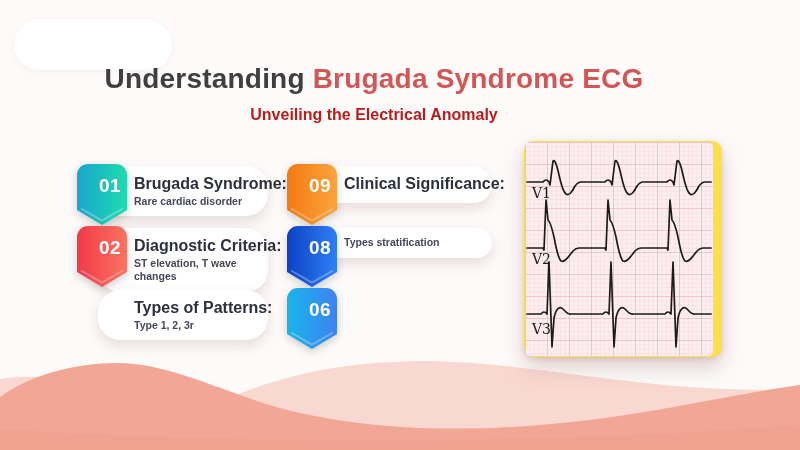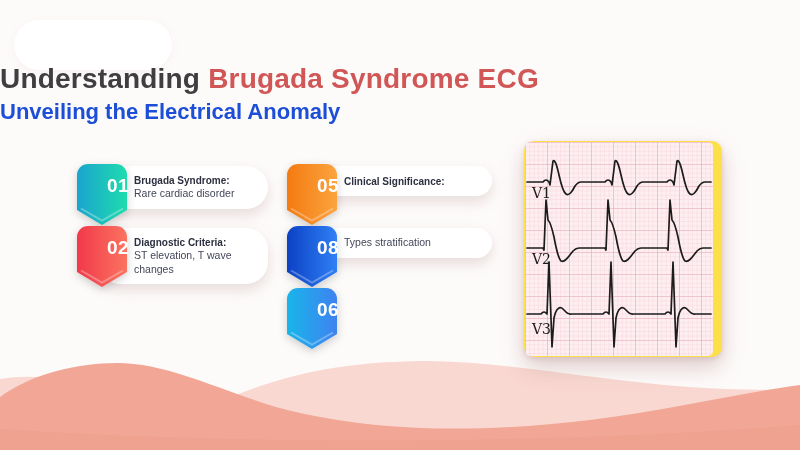--- a/index.html
+++ b/index.html
@@ -8,47 +8,47 @@
     background:#fdfbfa;
     font-family:"Liberation Sans", sans-serif;
   }
   
   .logo-blob{
     position:absolute;left:14px;top:20px;width:158px;height:50px;
     background:#ffffff;border-radius:26px;
     box-shadow:0 2px 10px rgba(205,180,180,0.15);
   }
   
-  .header{position:absolute;left:0;top:62px;width:748px;z-index:3;}
+  .header{position:absolute;left:0;top:62px;width:748px;text-align:center;z-index:3;}
   .title{font-size:28px;font-weight:700;color:#3f3e41;letter-spacing:.2px;line-height:1.2;}
   .title .hl{color:#d15757;}
-  .subtitle{font-size:22px;font-weight:600;color:#1d4ed8;margin-top:3px;}
+  .subtitle{font-size:16px;font-weight:600;color:#b91c1c;margin-top:10px;}
   
   .items{
     position:absolute;left:76px;top:163px;z-index:3;
     display:grid;grid-template-columns:210px 218px;grid-auto-rows:62px;
   }
   .item{position:relative;}
   .badge{position:absolute;left:0;top:0;width:52px;height:64px;z-index:2;}
   .badge svg{position:absolute;left:0;top:0;filter:drop-shadow(0 3px 4px rgba(0,0,0,0.18));}
   .badge .num{
-    position:absolute;left:16px;top:12px;width:52px;text-align:center;
+    position:absolute;left:8px;top:12px;width:52px;text-align:center;
     color:#ffffff;font-size:19px;font-weight:700;letter-spacing:.5px;
   }
   .card{
     position:absolute;left:22px;top:3px;z-index:1;
     background:#ffffff;border-radius:22px;
     box-shadow:0 6px 14px rgba(175,140,140,0.28);
     padding:8px 10px 8px 36px;min-height:30px;
     display:flex;flex-direction:column;justify-content:center;
     width:170px;box-sizing:border-box;min-width:170px;
   }
   .item:nth-child(even) .card{width:184px;}
-  .card-title{font-size:10px;font-weight:700;color:#2c2f3e;white-space:nowrap;line-height:1.3;}
-  .card-desc{font-size:10.5px;font-weight:400;color:#44475a;white-space:pre-line;line-height:1.3;}
+  .card-title{font-size:16px;font-weight:700;color:#2c2f3e;white-space:nowrap;line-height:1.3;}
+  .card-desc{font-size:10.5px;font-weight:700;color:#44475a;white-space:pre-line;line-height:1.3;}
   
   .ecg-panel{
     position:absolute;left:524px;top:141px;width:198px;height:216px;z-index:2;
     background:#fde047;border-radius:10px;
     box-shadow:0 10px 22px rgba(185,145,145,0.45), 0 2px 5px rgba(185,145,145,0.3);
     box-sizing:border-box;padding:1px;
   }
   .ecg-panel svg{display:block;border-radius:5px;}
   .lead-label{font-family:"DejaVu Serif", serif;font-size:14px;}
   
@@ -102,21 +102,21 @@
       <svg width="52" height="64" viewBox="0 0 52 64">
         <defs>
             <linearGradient id="grad3" x1="0" y1="0" x2="1" y2="0">
           <stop offset="0" stop-color="#f47a12"></stop>
           <stop offset="1" stop-color="#fba43e"></stop>
         </linearGradient>
           </defs>
         <path fill="url(#grad3)" d="M12,1 H40 A11,11 0 0 1 51,12 V47 L26,62 L1,47 V12 A11,11 0 0 1 12,1 Z"></path>
         <path d="M5,45.5 L26,57.5 L47,45.5" fill="none" stroke="#ffffff" stroke-opacity="0.3" stroke-width="2"></path>
       </svg>
-      <span class="num">05</span>
+      <span class="num">09</span>
     </div>
   </div>
 
   <div class="item">
     <div class="card">
       <div class="card-title">Diagnostic Criteria:</div>
       <div class="card-desc">ST elevation, T wave changes</div>
     </div>
     <div class="badge">
       <svg width="52" height="64" viewBox="0 0 52 64">
@@ -146,20 +146,24 @@
         </linearGradient>
           </defs>
         <path fill="url(#grad4)" d="M12,1 H40 A11,11 0 0 1 51,12 V47 L26,62 L1,47 V12 A11,11 0 0 1 12,1 Z"></path>
         <path d="M5,45.5 L26,57.5 L47,45.5" fill="none" stroke="#ffffff" stroke-opacity="0.3" stroke-width="2"></path>
       </svg>
       <span class="num">08</span>
     </div>
   </div>
 
   <div class="item">
+    <div class="card">
+      <div class="card-title">Types of Patterns:</div>
+      <div class="card-desc">Type 1, 2, 3r</div>
+    </div>
   </div>
 
   <div class="item">
     <div class="badge">
       <svg width="52" height="64" viewBox="0 0 52 64">
         <defs>
             <linearGradient id="grad5" x1="0" y1="0" x2="1" y2="0">
           <stop offset="0" stop-color="#18b5ea"></stop>
           <stop offset="1" stop-color="#3f82f0"></stop>
         </linearGradient>

